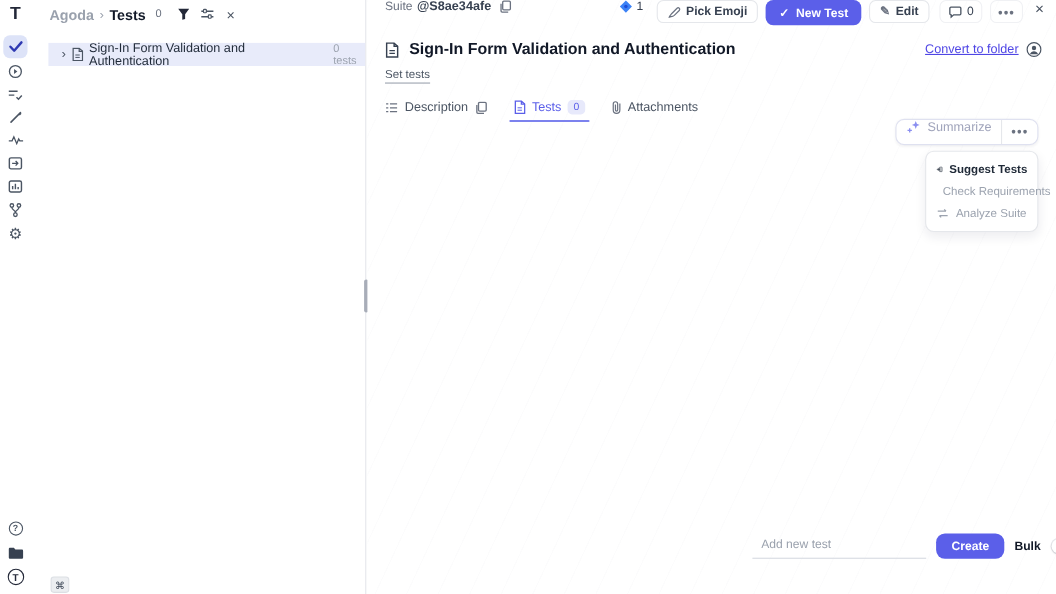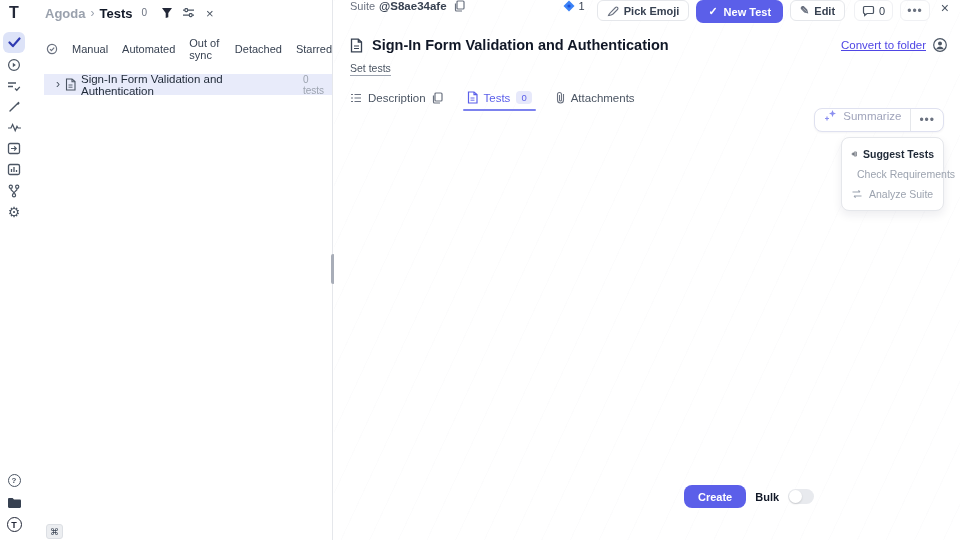--- a/index.html
+++ b/index.html
@@ -147,33 +147,20 @@
       <span class="icon-btn sliders">
         <svg width="13" height="12" viewBox="0 0 13 12">
             <path d="M1 3.2h11M1 8.2h11" stroke="#4b5563" stroke-width="1.3"></path>
             <rect x="3" y="1.6" width="2.6" height="3" rx="0.8" fill="#fff" stroke="#4b5563" stroke-width="1.1"></rect>
             <rect x="7.4" y="6.6" width="2.6" height="3" rx="0.8" fill="#fff" stroke="#4b5563" stroke-width="1.1"></rect>
           </svg>
       </span>
       <span class="icon-btn lp-close">×</span>
     </div>
 
-    <div class="filter-row">
-      <span class="icon-btn">
-        <svg width="12" height="12" viewBox="0 0 12 12">
-            <circle cx="6" cy="6" r="4.6" fill="none" stroke="#6b7280" stroke-width="1.2"></circle>
-            <path d="M4 6.2l1.4 1.4L8.2 4.6" fill="none" stroke="#6b7280" stroke-width="1.2"></path>
-          </svg>
-      </span>
-      <span class="ftab">Manual</span>
-      <span class="ftab">Automated</span>
-      <span class="ftab">Out of sync</span>
-      <span class="ftab">Detached</span>
-      <span class="ftab">Starred</span>
-    </div>
 
     <div class="tree-row">
       <span class="chev">›</span>
       <span>
         <svg width="11" height="13" viewBox="0 0 11 13">
             <path d="M1.5 1h5.5L10 3.5V12H1.5z" fill="none" stroke="#4b5563" stroke-width="1.1"></path>
             <path d="M7 1v2.7H10" fill="none" stroke="#4b5563" stroke-width="1.1"></path>
             <path d="M3.5 7h4M3.5 9.2h4" stroke="#4b5563" stroke-width="0.9"></path>
           </svg>
       </span>
@@ -379,20 +366,21 @@
       </div>
       <div class="ai-item disabled">
         <svg width="12" height="12" viewBox="0 0 12 12">
             <path d="M1.5 4h7.5M9 4l-1.6-1.6M10.5 8H3M3 8l1.6 1.6" fill="none" stroke="#9ca3af" stroke-width="1.1"></path>
           </svg>
         <span>Analyze Suite</span>
       </div>
     </div>
 
     <div class="add-row">
+      <input class="add-input" placeholder="Add new test" style="">
       <button class="create-btn">Create</button>
       <span class="bulk-lbl">Bulk</span>
       <div class="toggle">
         <div class="knob"></div>
       </div>
     </div>
 
   </div>
 </div>
 

